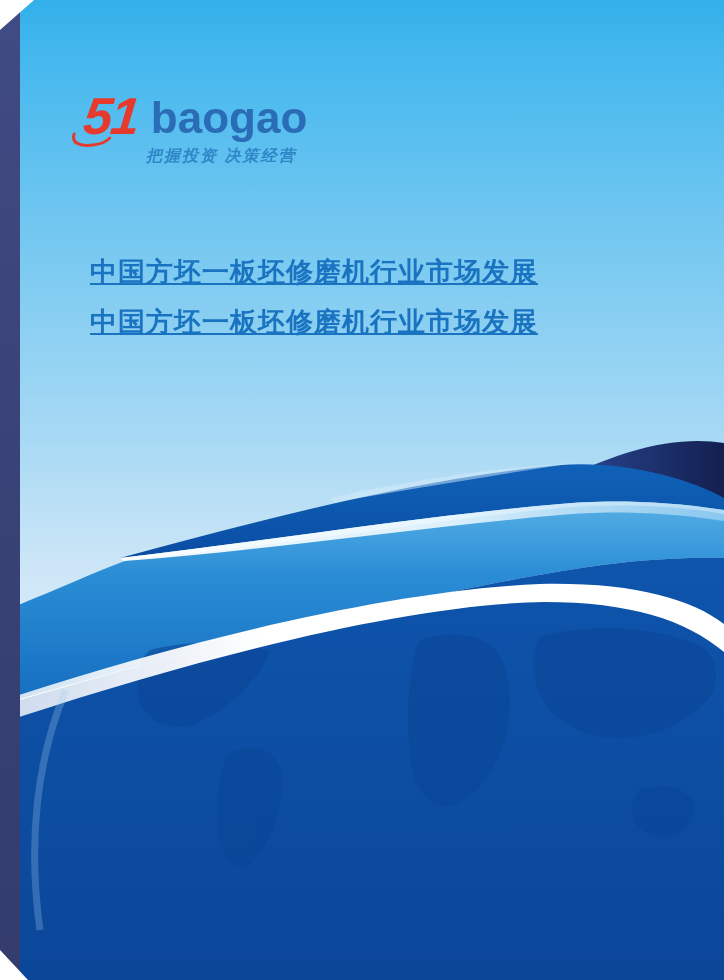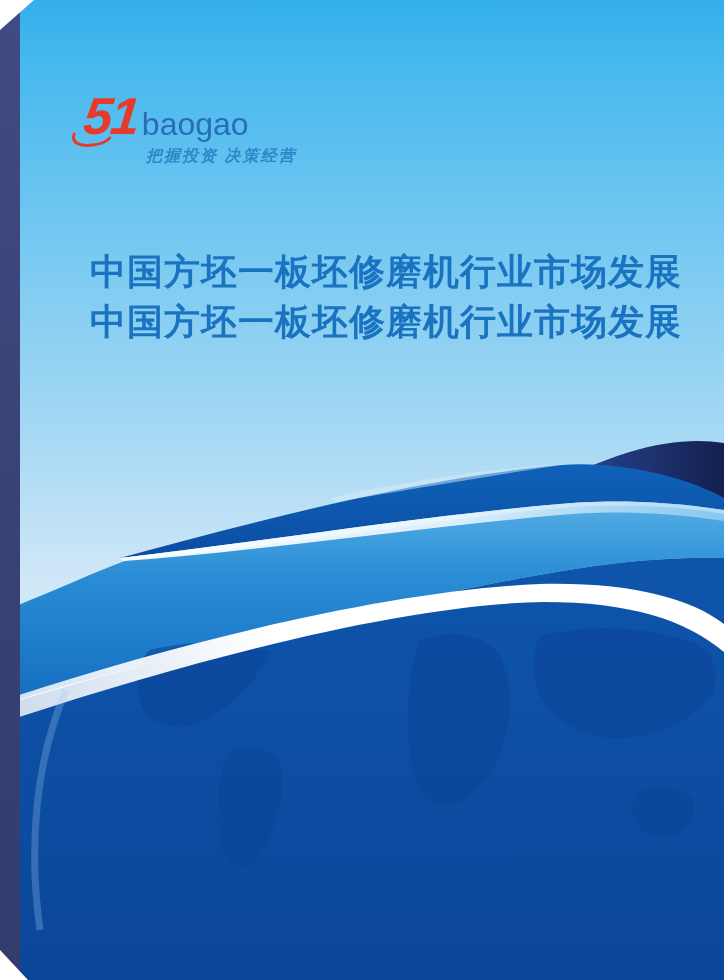--- a/index.html
+++ b/index.html
@@ -11,25 +11,25 @@
     background:linear-gradient(180deg,#414b84 0%,#3a4377 45%,#333c6d 100%);}
   .corner-cut-top{position:absolute;left:0;top:0;width:34px;height:30px;z-index:3;background:#ffffff;
     clip-path:polygon(0 0,100% 0,0 100%);}
   .corner-cut-bottom{position:absolute;left:0;bottom:0;width:28px;height:30px;z-index:3;background:#ffffff;
     clip-path:polygon(0 0,0 100%,100% 100%);}
   .logo{position:absolute;left:84px;top:90px;z-index:4;}
   .logo-row{display:flex;align-items:flex-end;line-height:1;}
   .logo-51{position:relative;font-size:52px;font-weight:800;font-style:italic;color:#e63a2c;
     transform:skewX(-6deg);letter-spacing:-2px;padding-right:4px;}
   .logo-51 .swoosh{position:absolute;left:-12px;bottom:-8px;}
-  .logo-name{font-size:32px;font-weight:400;color:#2a6db6;letter-spacing:0px;padding-bottom:2px;}
+  .logo-name{font-size:44px;font-weight:700;color:#2a6db6;letter-spacing:0px;padding-bottom:2px;margin-left:9px;}
   .logo-tagline{margin-left:62px;margin-top:4px;font-size:16px;font-weight:700;font-style:italic;
-    color:#2f86c6;letter-spacing:2px;white-space:nowrap;text-align:center;}
+    color:#2f86c6;letter-spacing:2px;white-space:nowrap;}
   .report-title{position:absolute;left:90px;top:247px;z-index:4;width:575px;
-    color:#1973c0;font-weight:700;font-size:36px;line-height:50px;letter-spacing:1px;white-space:nowrap;}
+    color:#1973c0;font-weight:700;font-size:27px;line-height:50px;letter-spacing:1px;white-space:nowrap;text-decoration:underline;}
 </style>
 </head>
 <body>
 
 <div class="cover">
 
   <svg class="waves" viewBox="0 0 724 980" preserveAspectRatio="none" xmlns="http://www.w3.org/2000/svg">
     <defs>
       <linearGradient id="gCrest" x1="0" y1="0" x2="1" y2="0">
         <stop offset="0" stop-color="#2d4f9e"></stop>

